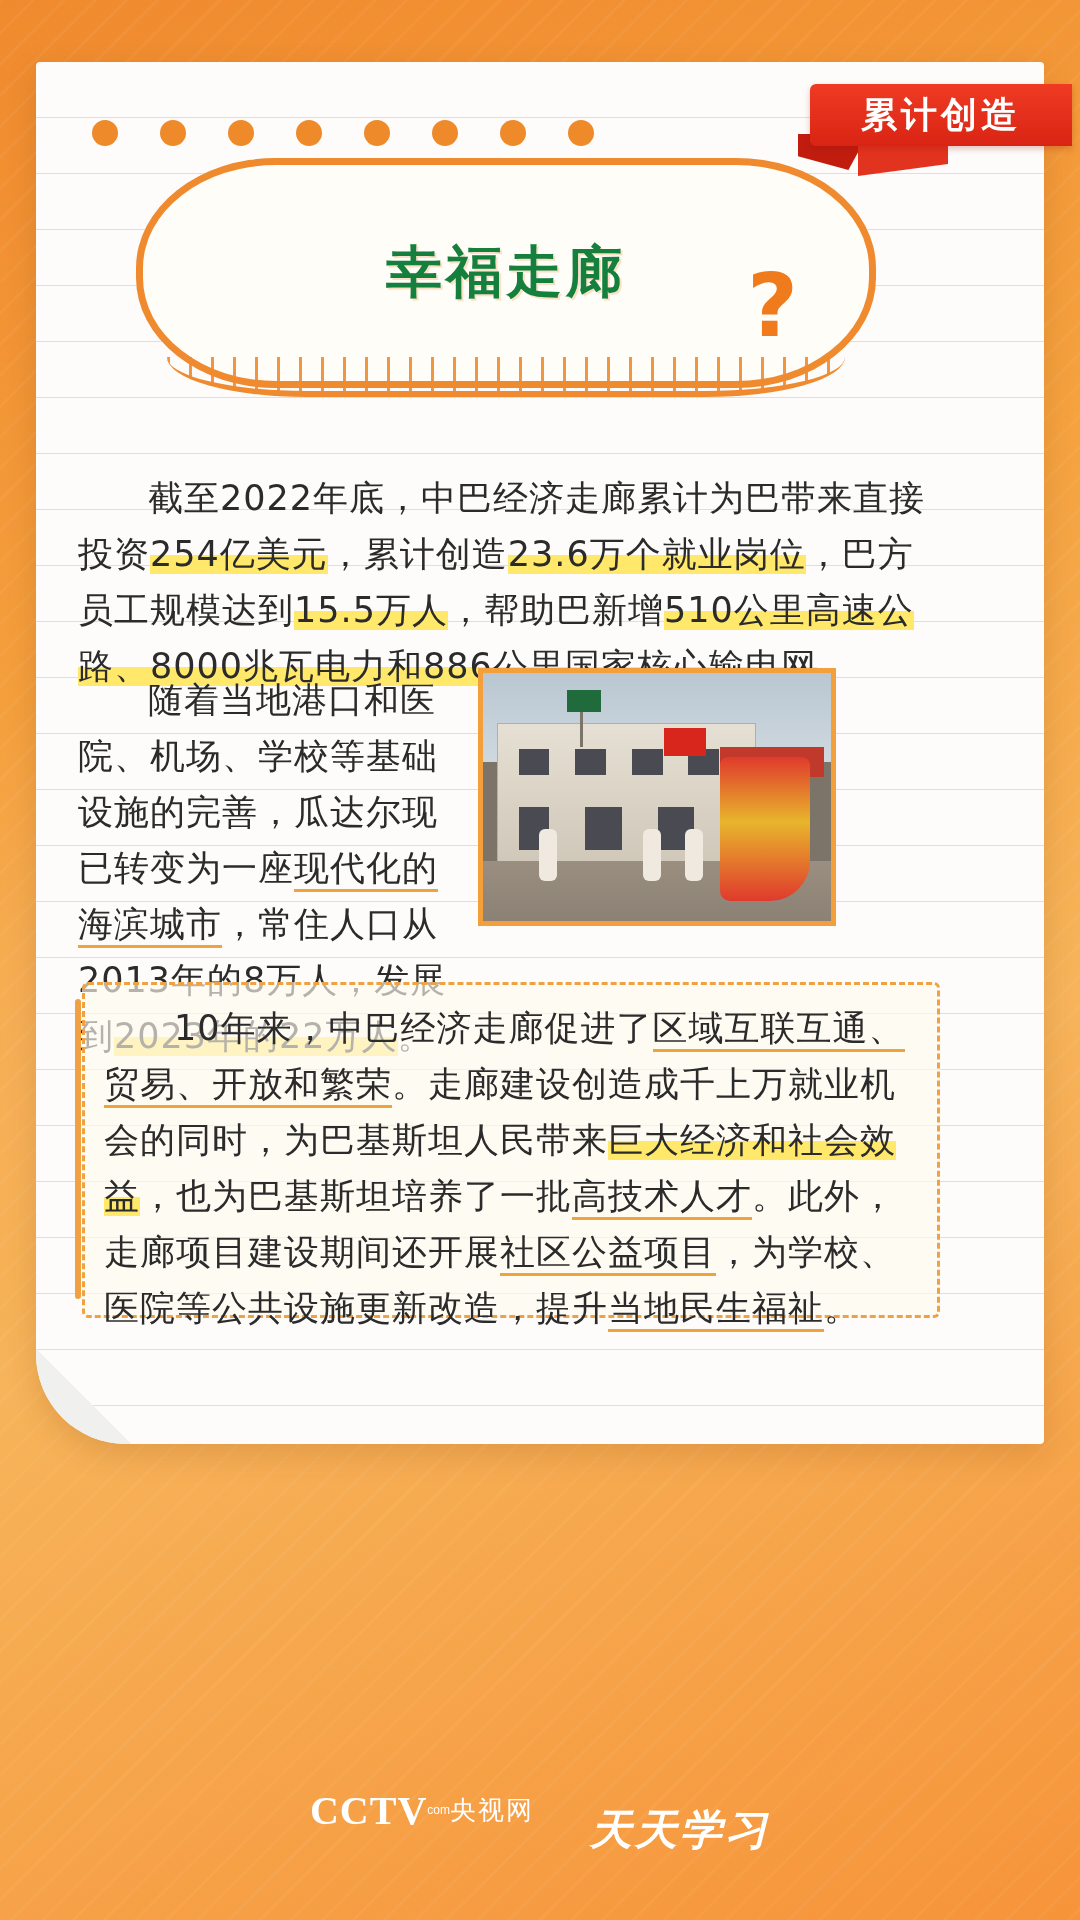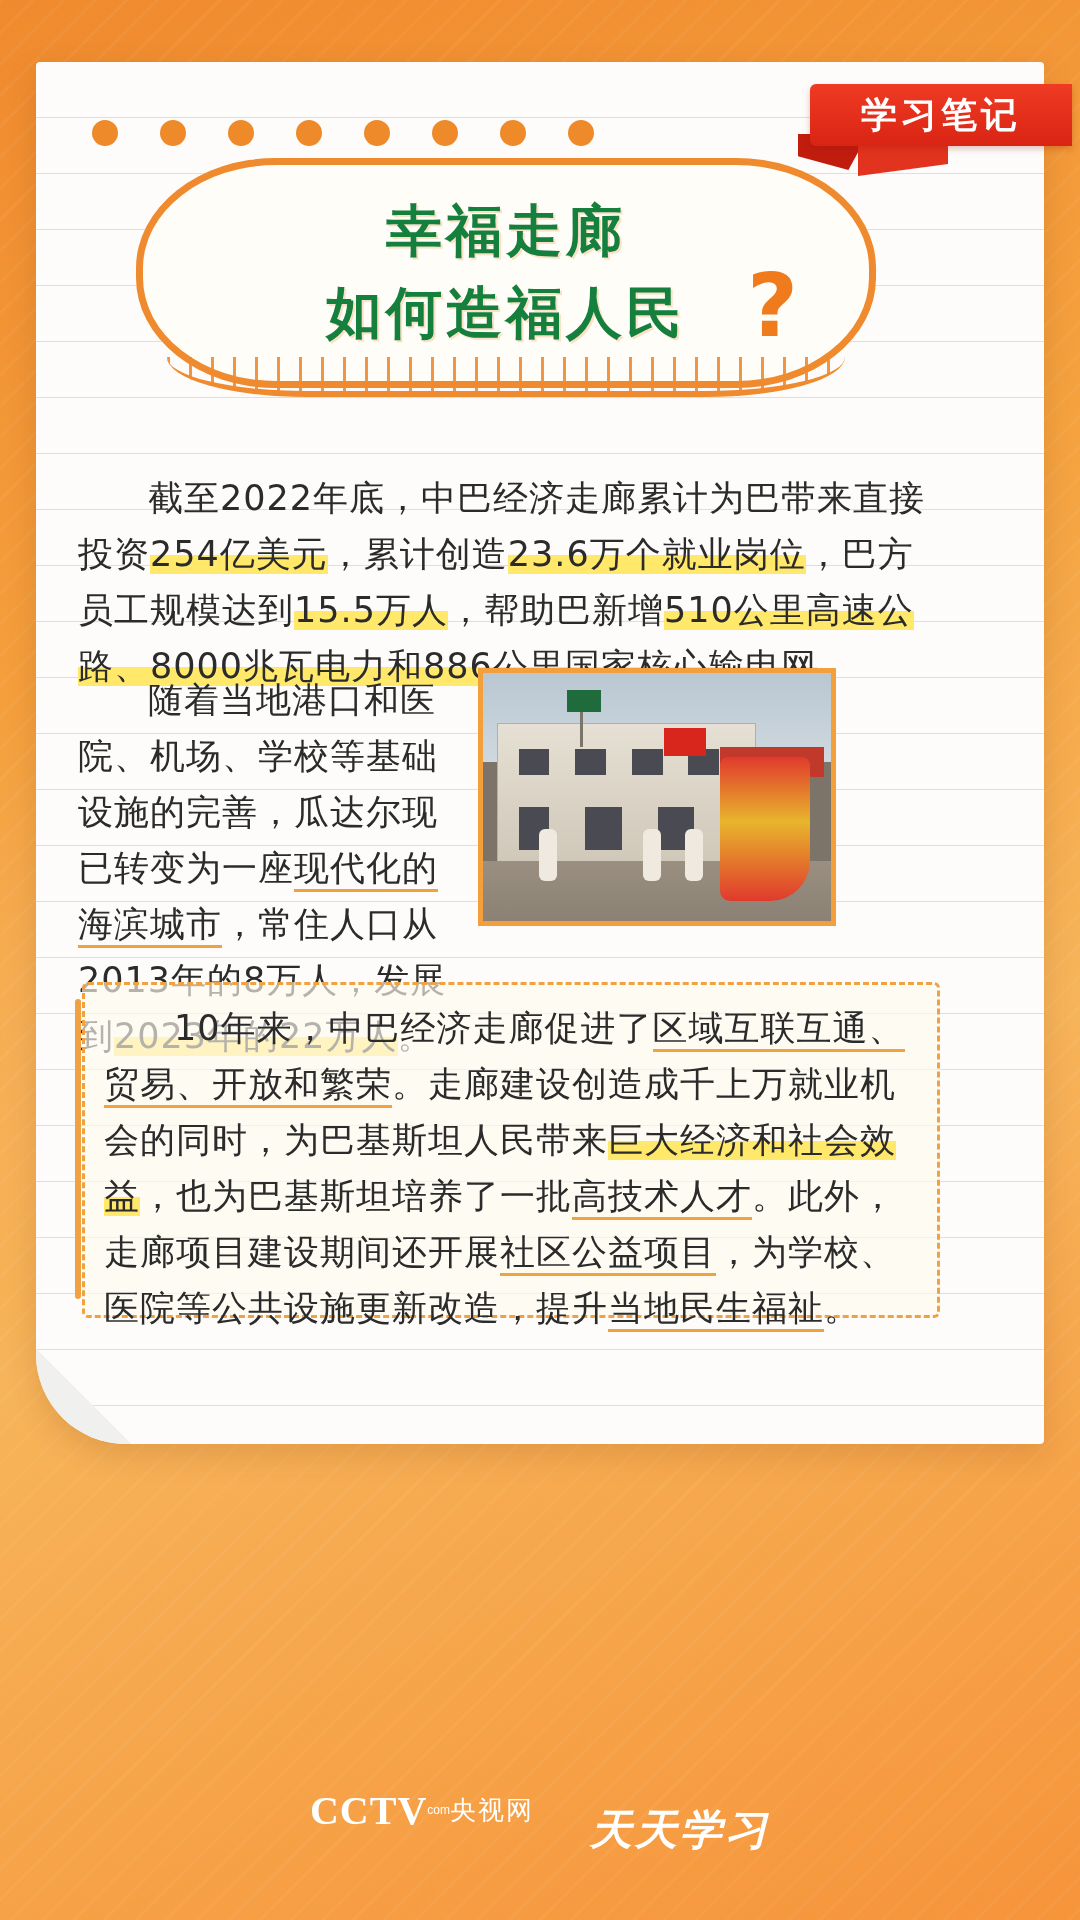--- a/index.html
+++ b/index.html
@@ -176,29 +176,28 @@
     <div class="hole"></div>
   </div>
 
   <div class="corner-fold"></div>
 </div>
 
 <div class="ribbon">
   <div class="ribbon-tail-l"></div>
   <div class="ribbon-tail-r"></div>
   <div class="ribbon-body">
-    <span class="ribbon-text">学习笔记</span>
+    <span class="ribbon-text">累计创造</span>
   </div>
 </div>
 
 <div class="title-wrap">
   <div class="title-bubble"></div>
   <div class="title-text">
     <div class="title-line">幸福走廊</div>
-    <div class="title-line">如何造福人民</div>
   </div>
   <div class="title-q">?</div>
 </div>
 
 <div class="para p1"><span>截至2022年底，中巴经济走廊累计为巴带来直接投资</span><mark class="hl">254亿美元</mark><span>，累计创造</span><mark class="hl">23.6万个就业岗位</mark><span>，巴方员工规模达到</span><mark class="hl">15.5万人</mark><span>，帮助巴新增</span><mark class="hl">510公里高速公路、8000兆瓦电力和886公里国家核心输电网</mark><span>。</span></div>
 
 <div class="para p2"><span>随着当地港口和医院、机场、学校等基础设施的完善，瓜达尔现已转变为一座</span><mark class="ul">现代化的海滨城市</mark><span>，常住人口从 2013年的8万人，发展到</span><mark class="hl">2023年的22万人</mark><span>。</span></div>
 
 <div class="photo">
   <div class="photo-sky"></div>

